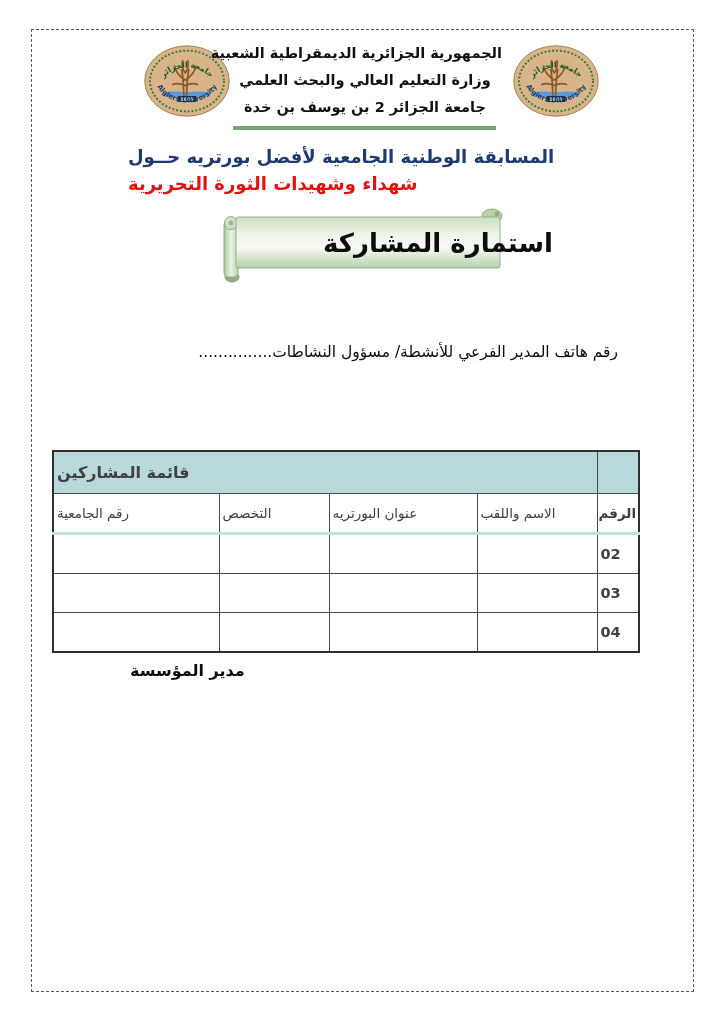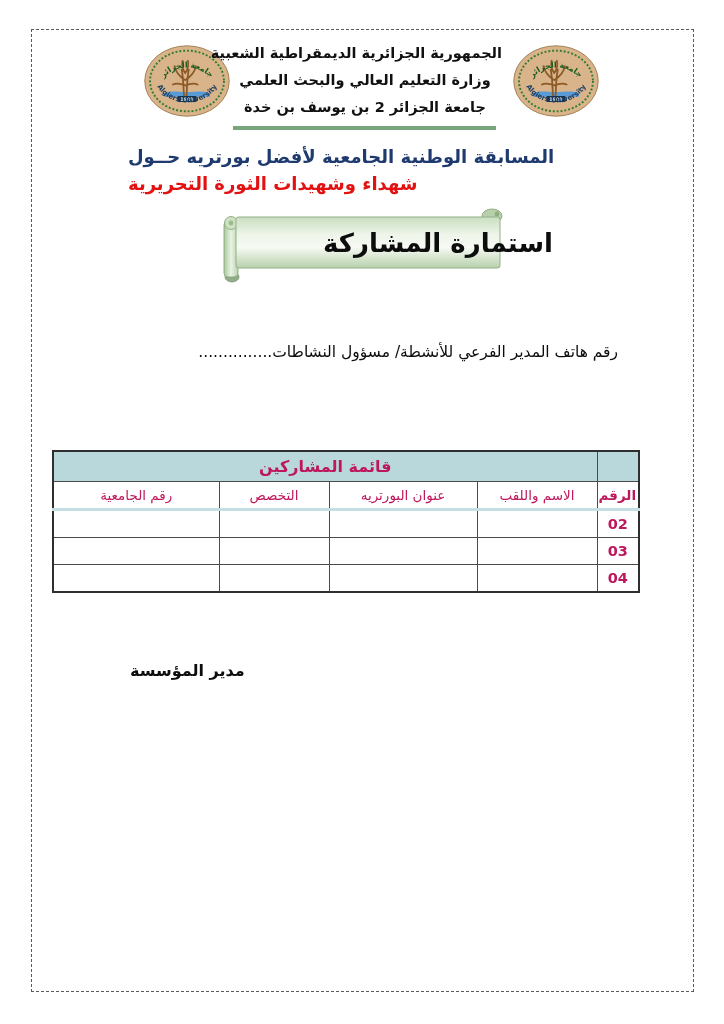--- a/index.html
+++ b/index.html
@@ -48,22 +48,22 @@
   }
   .form-line-1{top:301px;}
   .form-line-2{top:343px;}
   
   .participants-table{
     position:absolute;left:52px;top:450px;width:586px;
     border-collapse:collapse;direction:rtl;table-layout:fixed;
     border:2px solid #2f2f2f;
   }
   .participants-table td{
-    border:1px solid #4a4a4a;padding:5px 3px;text-align:center;vertical-align:middle;
-    box-sizing:border-box;overflow:hidden;color:#be185d;
+    border:1px solid #4a4a4a;padding:11px 3px;text-align:left;vertical-align:middle;
+    box-sizing:border-box;overflow:hidden;color:#404040;
   }
   .row-title td{background:#b8d8dc;height:27px;font-weight:bold;font-size:16px;}
   .row-head td{height:26px;font-size:13.5px;background:#ffffff;border-bottom:3px solid #c6dfe3;}
   .row-head td.cell-num{font-weight:bold;}
   .row-data td{height:21px;font-size:14px;background:#ffffff;}
   .row-data td.cell-num{font-weight:bold;font-size:14.5px;}
   
   .signature{
     position:absolute;left:130px;top:661px;direction:rtl;
     font-weight:bold;font-size:16px;color:#0d0d0d;white-space:nowrap;text-align:right;

